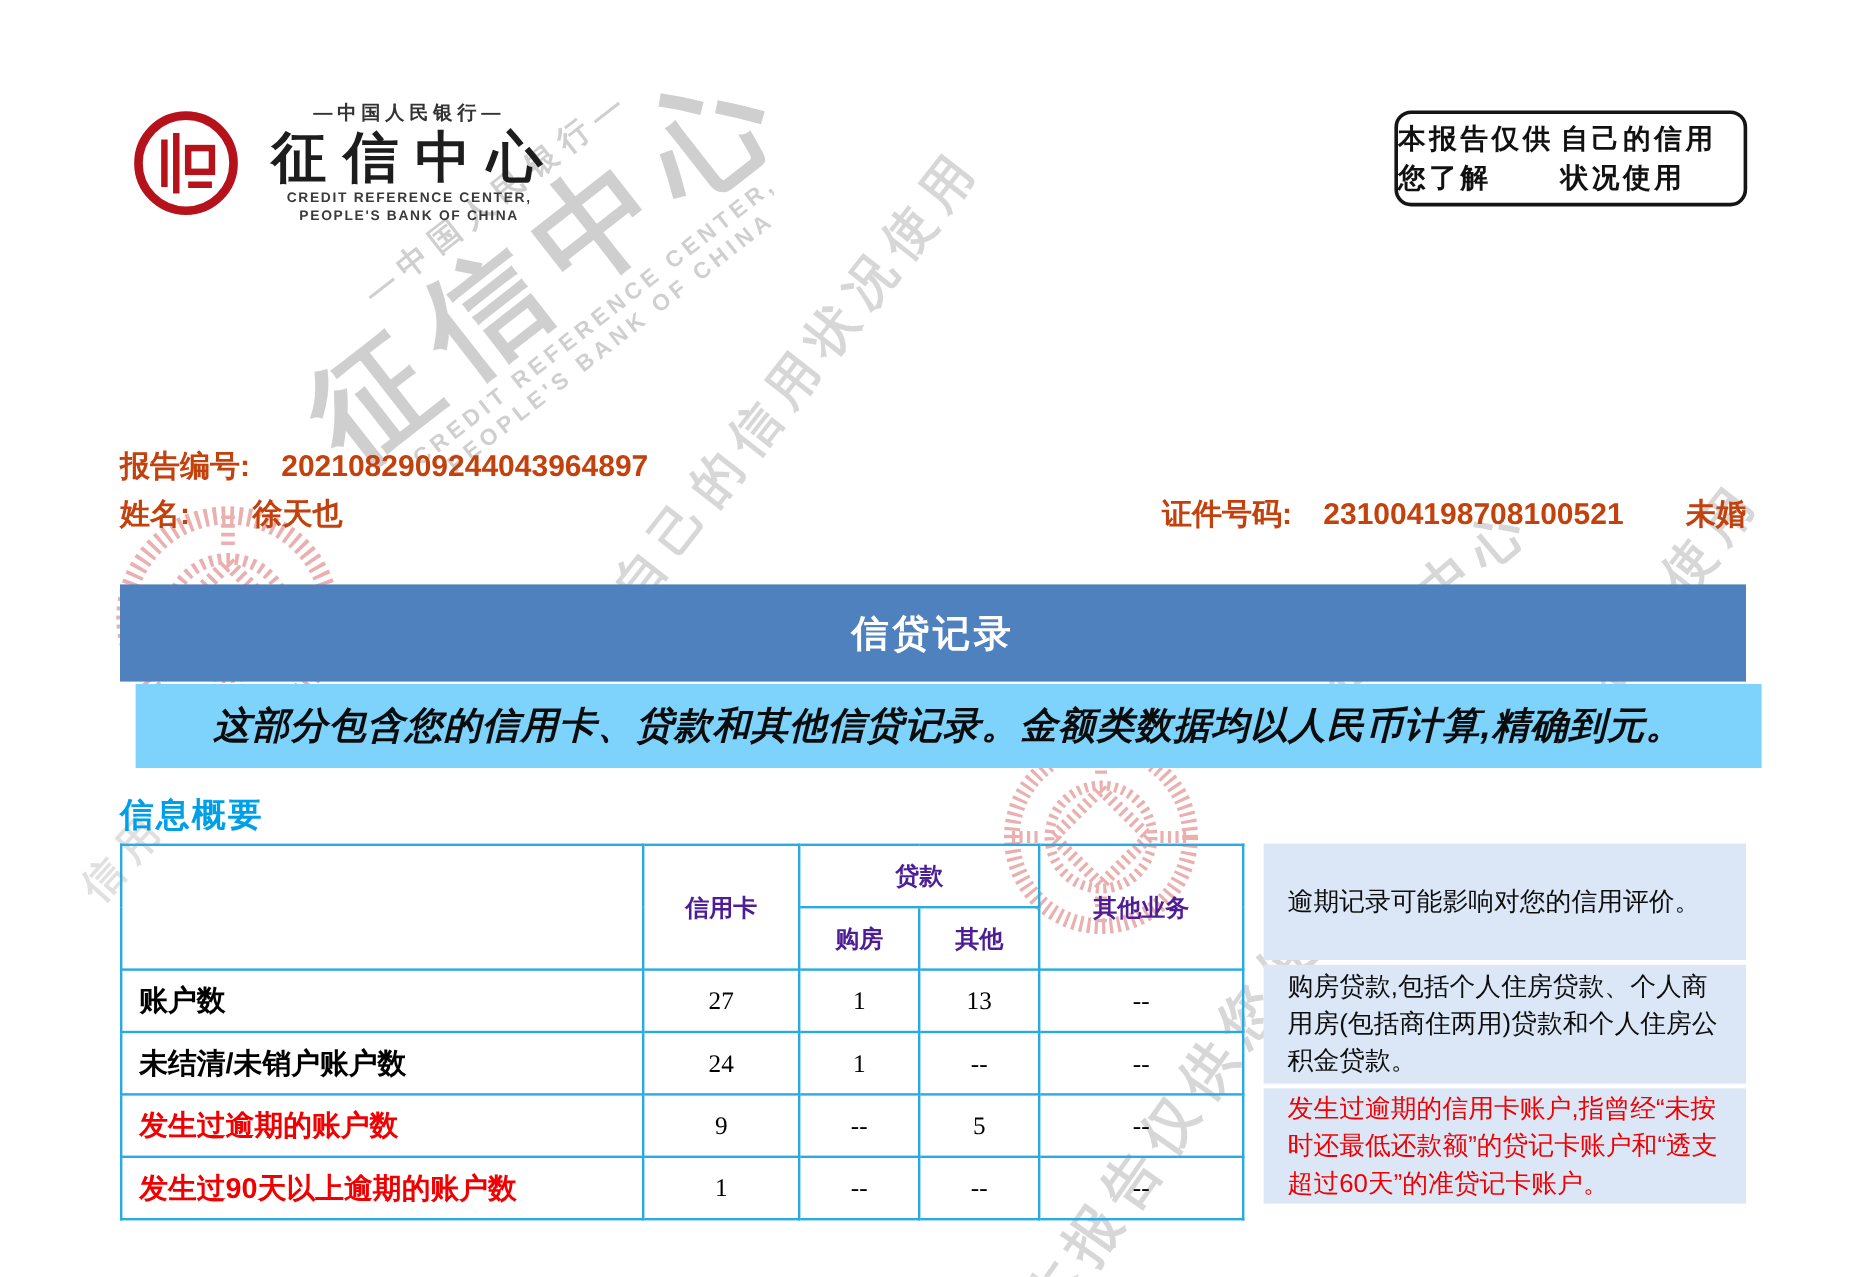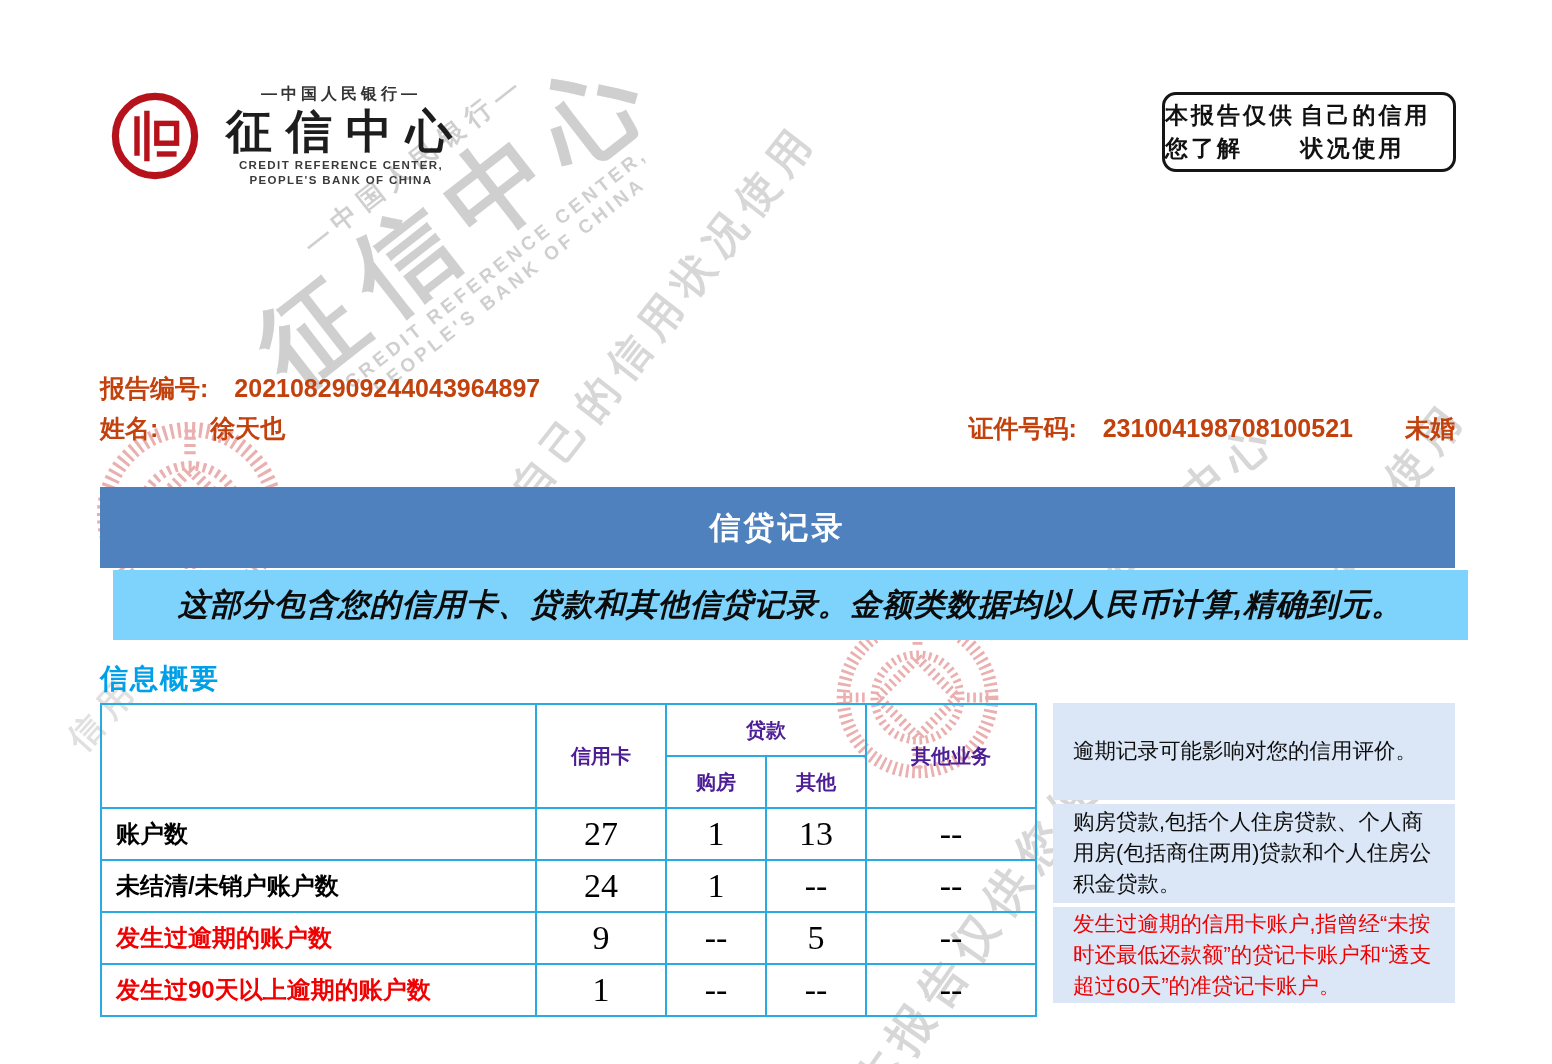--- a/index.html
+++ b/index.html
@@ -74,21 +74,21 @@
     position:absolute;left:100px;top:660px;
     font-size:28px;font-weight:800;color:#00A0E9;letter-spacing:2px;
   }
   table.summary-table{
     position:absolute;left:100px;top:703px;width:935px;
     border-collapse:collapse;table-layout:fixed;
   }
   .summary-table td{border:2px solid #29ABE2;height:50px;padding:0;}
   .summary-table td.hd{font-size:20px;font-weight:700;text-align:center;color:#4c1d95;}
   .summary-table td.lab{font-size:24px;font-weight:700;text-align:left;padding-left:14px;color:#000;}
-  .summary-table td.val{font-family:"Liberation Serif", serif;font-size:34px;text-align:center;color:#000;}
+  .summary-table td.val{font-family:"Liberation Serif", serif;font-size:21px;text-align:center;color:#000;}
   .summary-table tr.row-red td.lab{color:#F00000;}
 
   .note{
     position:absolute;left:1053px;width:402px;background:#DBE7F7;
     display:flex;align-items:center;
     font-size:21.5px;line-height:31px;color:#0e0e0e;
     padding:0 20px;box-sizing:border-box;
   }
   .note1{top:703px;height:97px;}
   .note2{top:804px;height:99px;}

